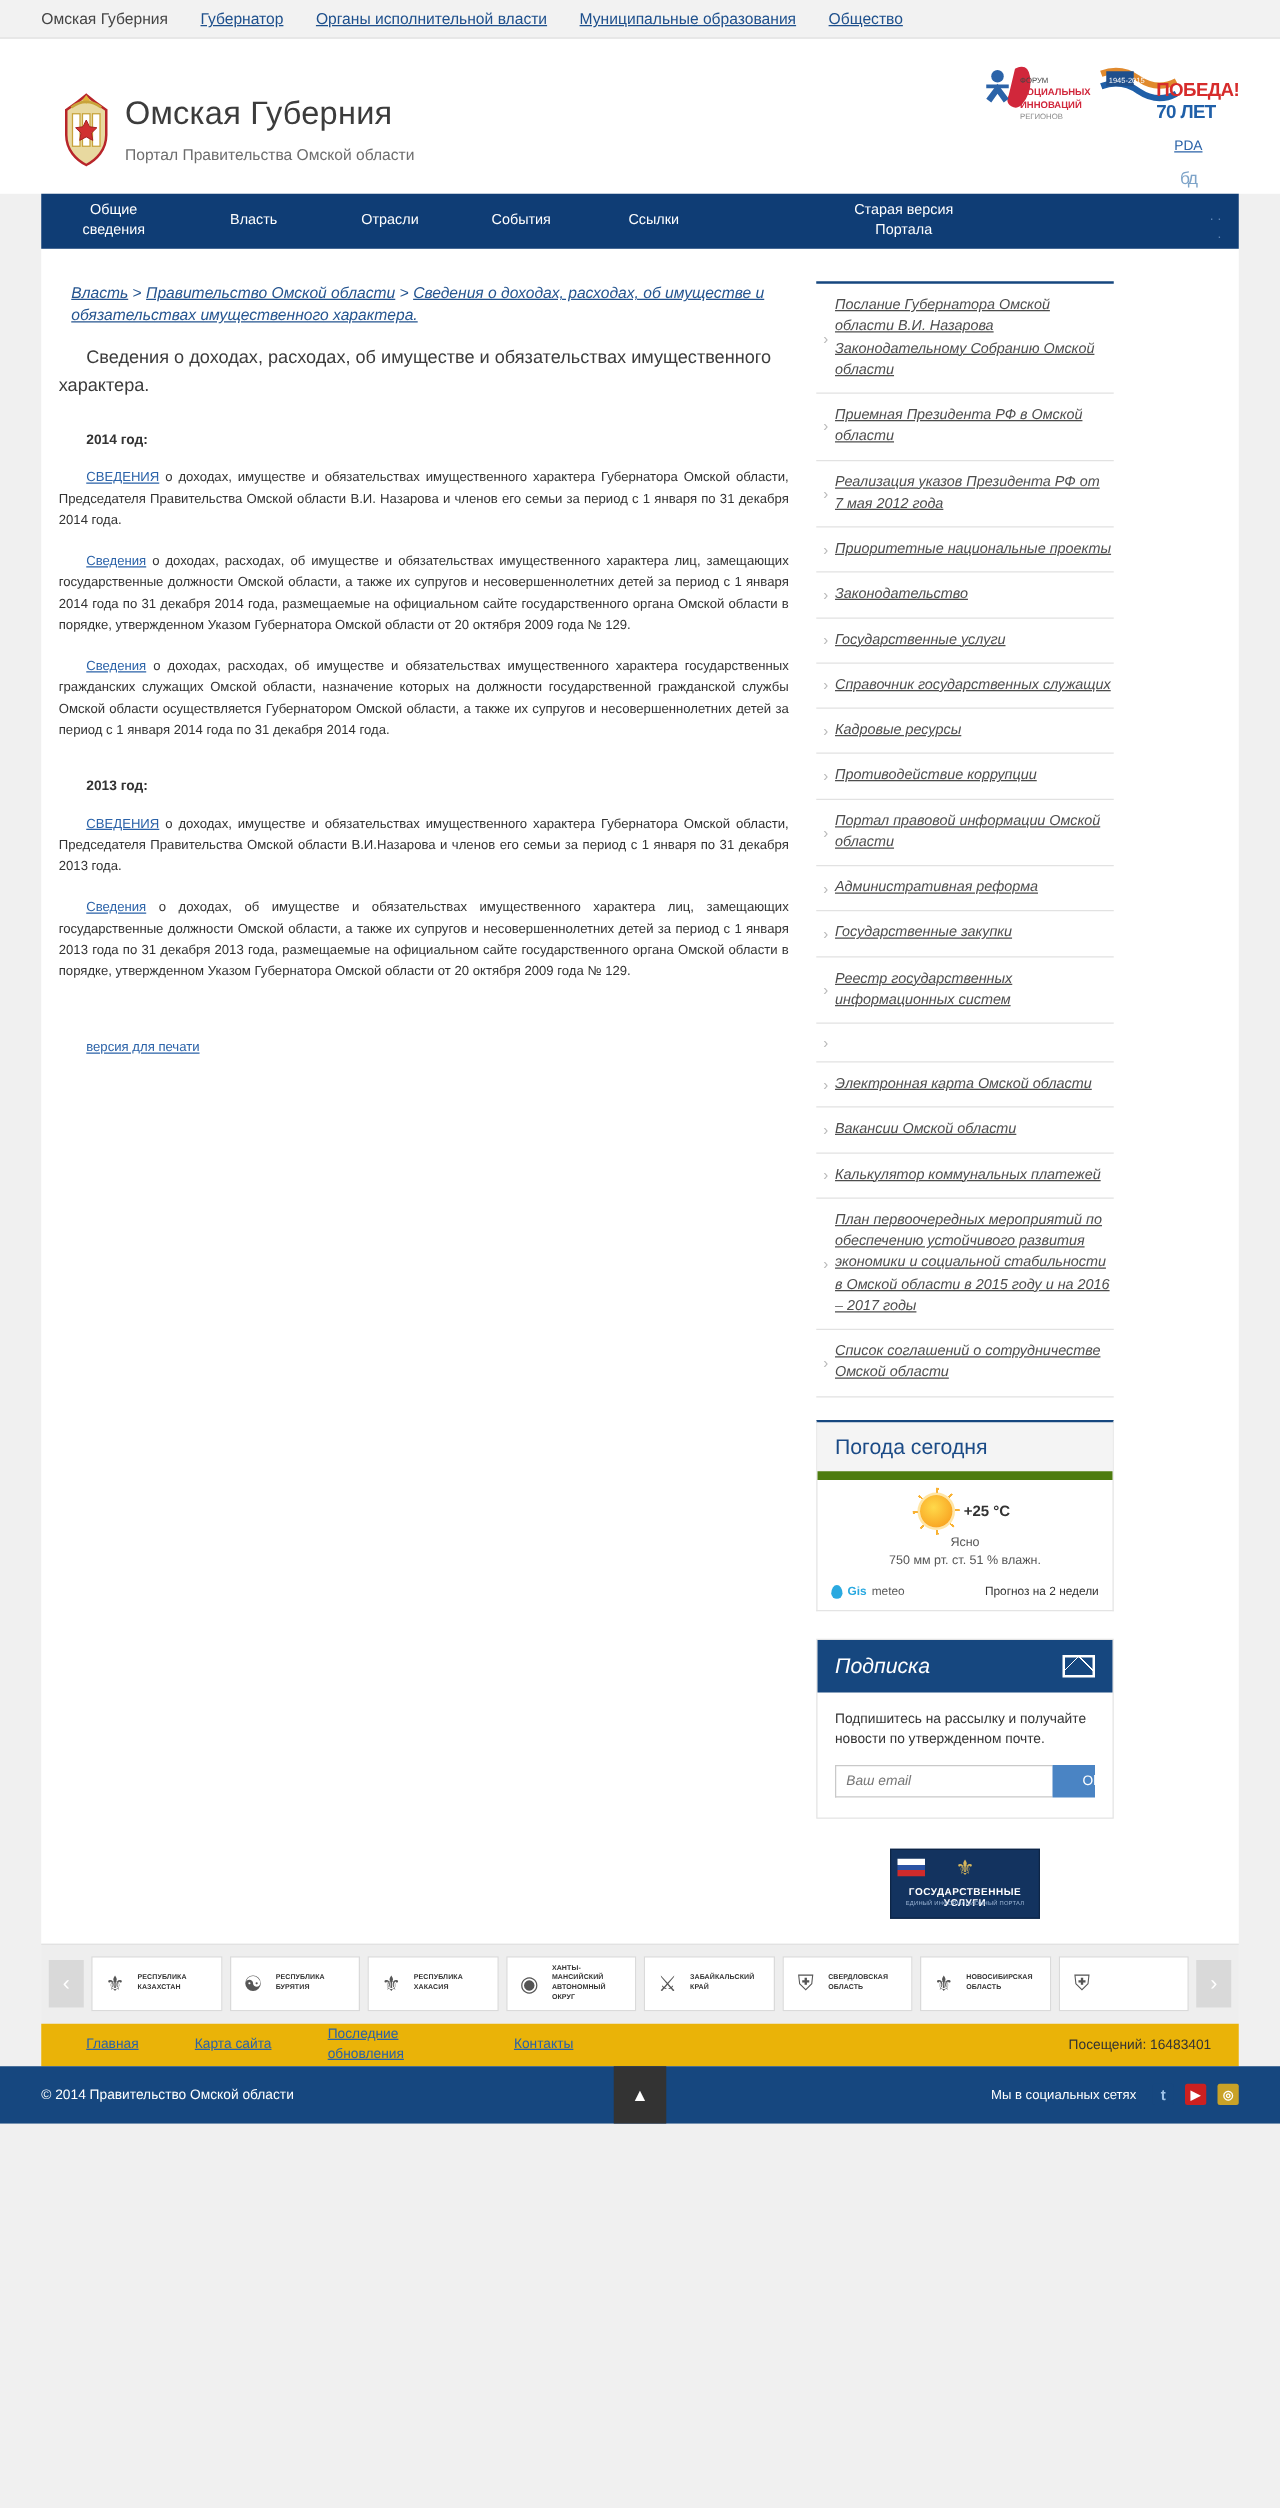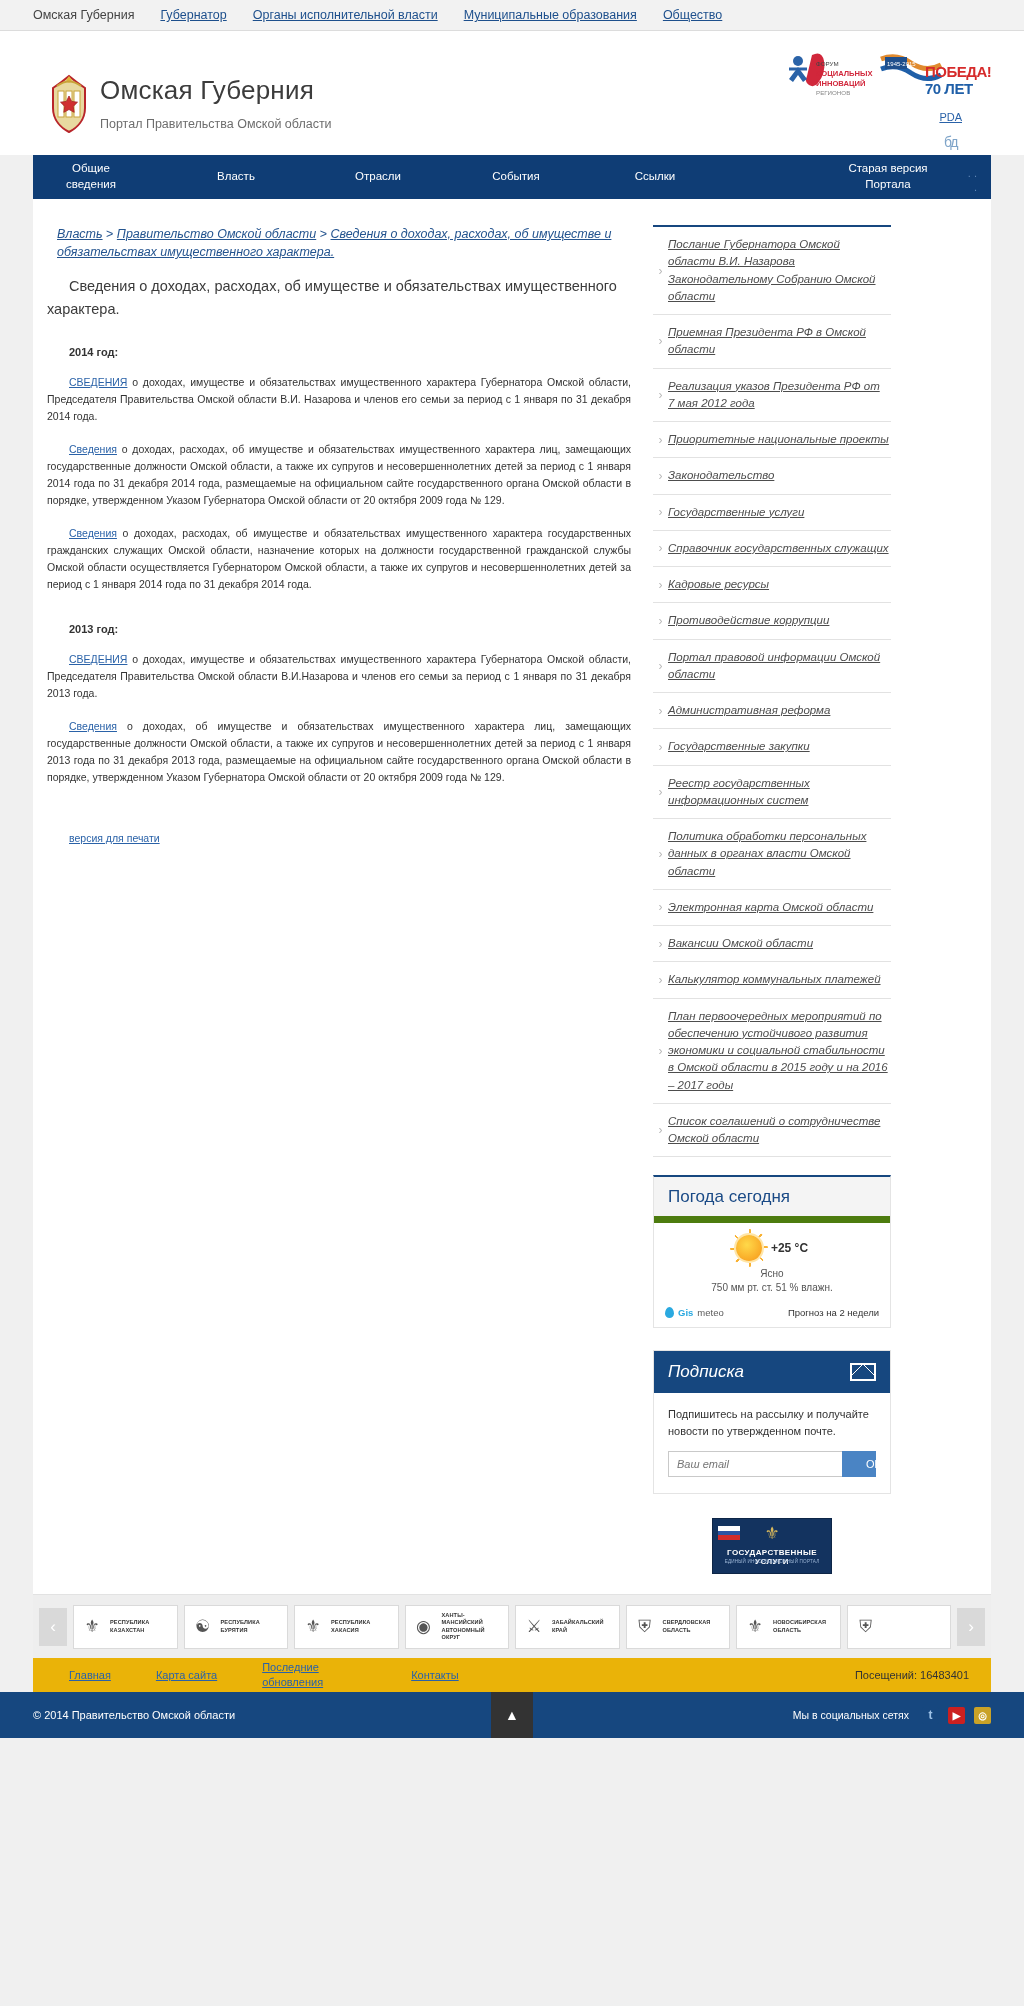--- a/index.html
+++ b/index.html
@@ -84,21 +84,20 @@
   }
 
   
   .mainnav {
     margin:0 33px;
     height:44px;
     background:#0f3d75;
     display:flex;
     align-items:center;
     position:relative;
-    gap:33px;
   }
   .mainnav .item {
     color:#fff;
     font-size:11.5px;
     text-align:center;
     line-height:1.35;
     padding:0 6px;
     cursor:pointer;
   }
   .mainnav .i1 { width:116px; }
@@ -548,21 +547,20 @@
         <div class="side-item">
           <span class="chev">›</span>
           <span class="lbl">Государственные закупки</span>
         </div>
         <div class="side-item">
           <span class="chev">›</span>
           <span class="lbl">Реестр государственных информационных систем</span>
         </div>
         <div class="side-item">
           <span class="chev">›</span>
-          <span class="lbl">Политика обработки персональных данных в органах власти Омской области</span>
         </div>
         <div class="side-item">
           <span class="chev">›</span>
           <span class="lbl">Электронная карта Омской области</span>
         </div>
         <div class="side-item">
           <span class="chev">›</span>
           <span class="lbl">Вакансии Омской области</span>
         </div>
         <div class="side-item">

